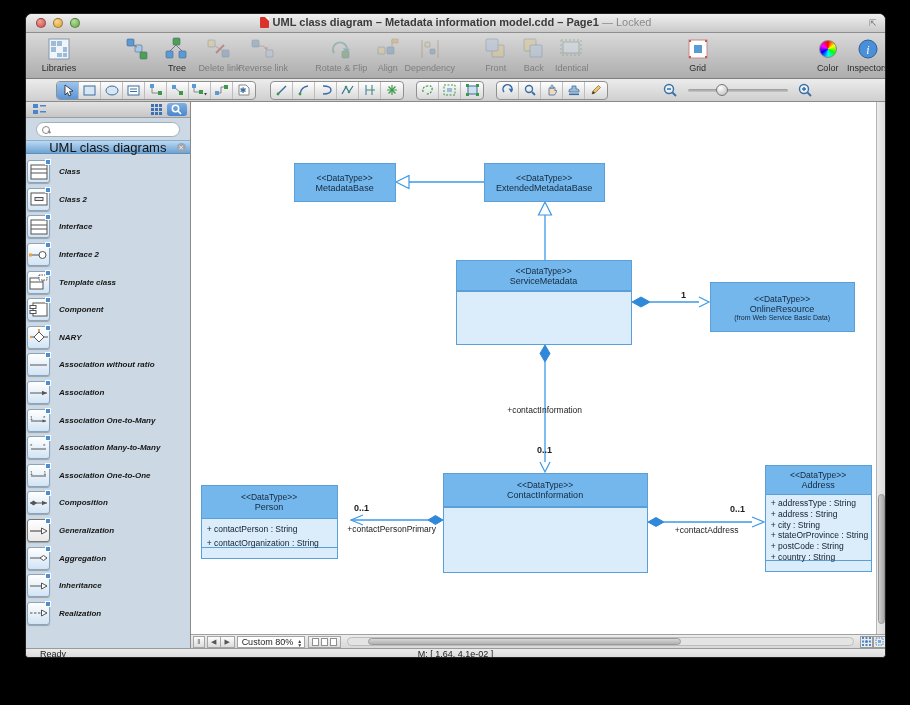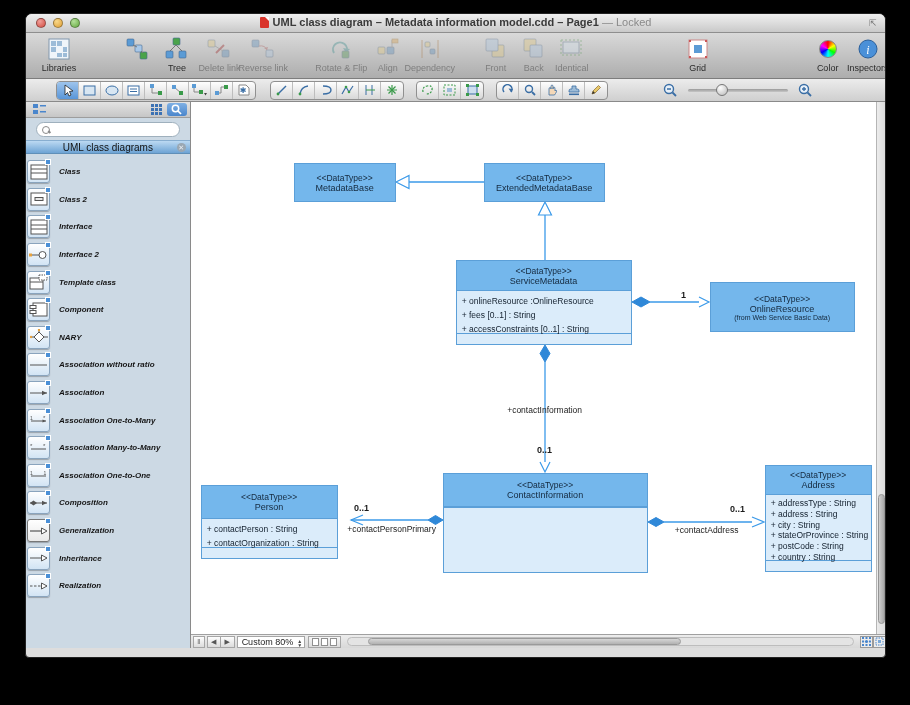--- a/index.html
+++ b/index.html
@@ -41,21 +41,21 @@
   .sb-top { height:16px; background:linear-gradient(#e3e3e3,#c6c6c6); border-bottom:1px solid #9d9d9d; display:flex; align-items:center; padding:0 3px; }
   .sb-top .spacer{ flex:1; }
   .sb-mini { width:20px; height:13px; display:flex; align-items:center; justify-content:center; border-radius:3px; }
   .sb-mini.sel { background:linear-gradient(#7fb0e4,#4a86cc); }
   .sb-search { padding:4px 10px 3px; }
   .sb-search .field { height:15px; background:#fff; border:1px solid #9fb0bd; border-radius:8px; display:flex; align-items:center; padding-left:5px; }
   .mag { width:8px; height:8px; position:relative; }
   .mag:before{content:'';position:absolute;left:0;top:0;width:6px;height:6px;border:1.4px solid #8a8a8a;border-radius:50%;}
   .mag:after{content:'';position:absolute;left:5.5px;top:5.5px;width:3px;height:1.5px;background:#8a8a8a;transform:rotate(45deg);}
   .sb-header { height:14px; background:linear-gradient(#bcd9f2,#6da3d4); border-top:1px solid #88aed0; border-bottom:1px solid #5f8fb8; display:flex; align-items:center; position:relative; }
-  .sb-header .txt { flex:1; text-align:center; font-size:10px; color:#111; }
+  .sb-header .txt { flex:1; text-align:center; font-size:13px; color:#111; }
   .sb-header .close { position:absolute; right:4px; top:2px; width:9px; height:9px; border-radius:50%; background:#9aa7b2; color:#e8eef4; font-size:7px; line-height:9px; text-align:center; }
   .sb-list { flex:1; padding-top:4px; overflow:hidden; }
   .sb-item { height:27.6px; display:flex; align-items:center; padding-left:1px; }
   .tile { width:23px; height:23px; background:linear-gradient(#ffffff,#d2e4f4); border:1px solid #8aa4bd; border-radius:3px; position:relative; display:flex; align-items:center; justify-content:center; box-shadow:0 1px 1px rgba(0,0,0,.25); }
   .tile.seltile { background:linear-gradient(#ffffff,#e9e9e9); border-color:#777; }
   .tile .badge { position:absolute; top:-2px; right:-2px; width:6px; height:6px; background:#4a8fd6; border:1px solid #fff; }
   .sb-item .lb { margin-left:9px; font-size:8px; font-weight:700; font-style:italic; color:#151515; white-space:nowrap; }
   
   .canvaswrap { position:relative; width:696px; height:546px; background:#fff; }
   .drawarea { position:absolute; left:4px; top:0; width:687px; height:532px; background:#fff; overflow:hidden; }
@@ -636,20 +636,30 @@
                 <polygon points="18,5 12.5,2 12.5,8" fill="#fff" stroke="#555"></polygon>
               </svg>
               <span class="badge"></span>
             </span>
             <span class="lb">Generalization</span>
           </div>
           <div class="sb-item">
             <span class="tile">
               <svg width="19" height="10">
                 <line x1="1" y1="5" x2="18" y2="5" stroke="#555" stroke-width="1"></line>
+                <polygon points="18,5 14.5,2.5 11,5 14.5,7.5" fill="#fff" stroke="#555"></polygon>
+              </svg>
+              <span class="badge"></span>
+            </span>
+            <span class="lb">Aggregation</span>
+          </div>
+          <div class="sb-item">
+            <span class="tile">
+              <svg width="19" height="10">
+                <line x1="1" y1="5" x2="18" y2="5" stroke="#555" stroke-width="1"></line>
                 <polygon points="18,5 12.5,2 12.5,8" fill="#fff" stroke="#555"></polygon>
               </svg>
               <span class="badge"></span>
             </span>
             <span class="lb">Inheritance</span>
           </div>
           <div class="sb-item">
             <span class="tile">
               <svg width="19" height="10">
                 <line x1="1" y1="5" x2="18" y2="5" stroke="#555" stroke-width="1" stroke-dasharray="2.5,1.5"></line>
@@ -708,25 +718,20 @@
               <div class="nm">MetadataBase</div>
             </div>
             <div class="uml-box solid" style="left: 289px; top: 61px; width: 121px; height: 39px;">
               <div class="st">&lt;&lt;DataType&gt;&gt;</div>
               <div class="nm">ExtendedMetadataBase</div>
             </div>
             <div class="uml-box comp" style="left: 261px; top: 158px; width: 176px; height: 85px;">
               <div class="uml-head" style="height: 30px;">
                 <div class="st">&lt;&lt;DataType&gt;&gt;</div>
                 <div class="nm">ServiceMetadata</div>
-              </div>
-              <div class="uml-attrs" style="height: 42px; line-height: 14px;">
-                <div>+ onlineResource :OnlineResource</div>
-                <div>+ fees [0..1] : String</div>
-                <div>+ accessConstraints [0..1] : String</div>
               </div>
               <div class="uml-empty" style="height: 12px;"></div>
             </div>
             <div class="uml-box solid" style="left: 515px; top: 180px; width: 145px; height: 50px;">
               <div class="st">&lt;&lt;DataType&gt;&gt;</div>
               <div class="nm">OnlineResource</div>
               <div class="nt">(from Web Service Basic Data)</div>
             </div>
             <div class="uml-box comp" style="left: 248px; top: 371px; width: 205px; height: 100px;">
               <div class="uml-head" style="height: 33px;">
@@ -816,13 +821,17 @@
         <div class="cornbtn" style="margin-right:1px;">
           <svg width="9" height="9">
               <rect x="1" y="1" width="7" height="7" fill="none" stroke="#4a86cc" stroke-dasharray="1.5,1"></rect>
               <rect x="3" y="3" width="3" height="3" fill="#7aa8d8"></rect>
             </svg>
         </div>
       </div>
     </div>
   </div>
 
+  <div class="statusbar">
+    <span class="ready">Ready</span>
+    <span class="coords">M: [ 1.64, 4.1e-02 ]</span>
+  </div>
 </div>
 
 </body></html>

